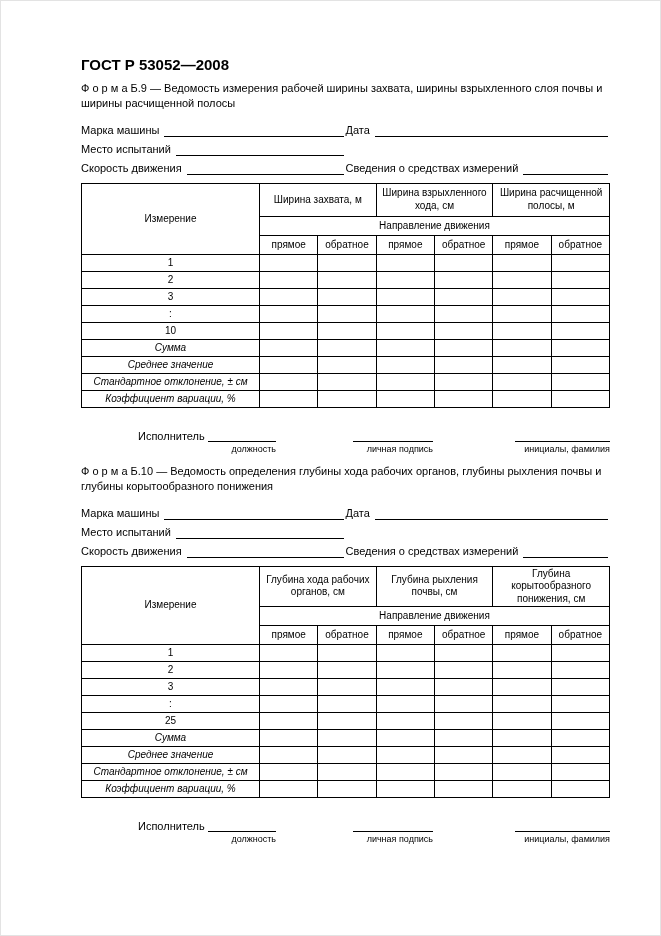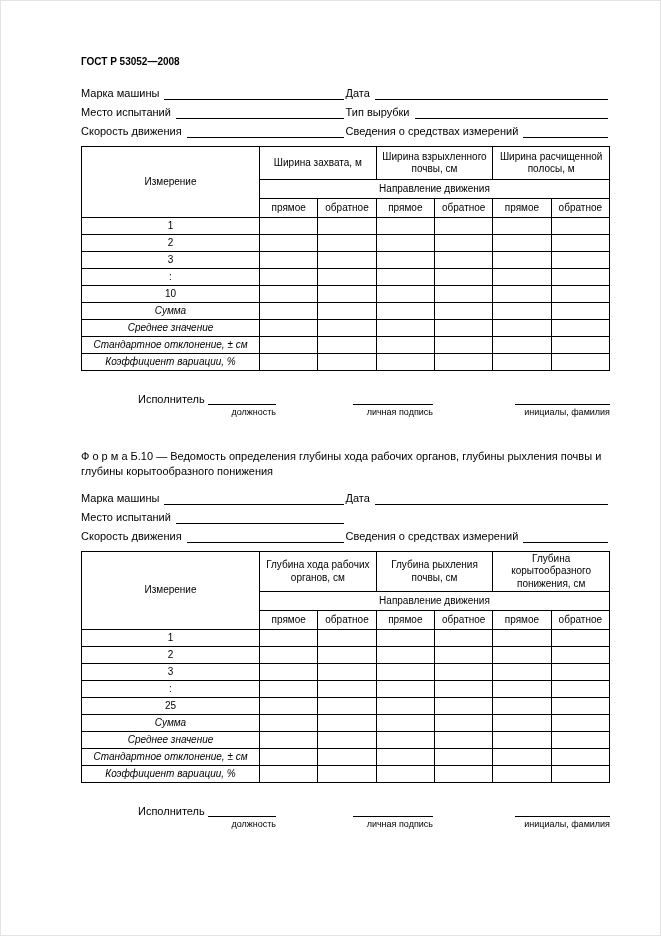--- a/index.html
+++ b/index.html
@@ -9,23 +9,23 @@
     font-family: "Liberation Sans", sans-serif;
     color: #000;
     overflow: hidden;
   }
   .page {
     box-sizing: border-box;
     width: 661px; height: 936px;
     border: 1px solid #e3e3e3;
     padding: 55px 50px 0 80px;
   }
-  .doc-header { font-size: 10px; font-weight: bold; margin-bottom: 20px; }
+  .doc-header { font-size: 15px; font-weight: bold; margin-bottom: 8px; }
   .form-title { font-size: 11px; line-height: 1.4; margin: 0 0 12px; }
-  .section-b10 .form-title { margin-top: 32px; }
+  .section-b10 .form-title { margin-top: 10px; }
 
   .field-row { display: flex; font-size: 11px; line-height: 13px; margin-bottom: 6px; }
   .half { display: flex; width: 50%; }
   .flabel { white-space: nowrap; padding-right: 3px; text-align: right; }
   .fill { flex: 1; border-bottom: 1px solid #000; min-width: 12px; margin: 0 2px; }
 
   table.meas {
     border-collapse: collapse; width: 100%;
     table-layout: fixed; margin-top: 8px;
   }
@@ -56,38 +56,35 @@
   .page-number { font-size: 11px; margin-top: 16px; }
 </style>
 </head>
 <body>
 
 <div class="page">
 
   <div class="doc-header">ГОСТ Р 53052—2008</div>
 
   <section>
+    <p class="form-title">Ф о р м а  Б.9 — Ведомость измерения рабочей ширины захвата, ширины взрыхленного слоя почвы и ширины расчищенной полосы</p>
 
     <div class="field-row">
       <span class="half">
         <span class="flabel">Марка машины</span>
         <span class="fill"></span>
       </span>
       <span class="half">
         <span class="flabel">Дата</span>
         <span class="fill"></span>
       </span>
     </div>
     <div class="field-row">
       <span class="half">
         <span class="flabel">Место испытаний</span>
-        <span class="fill"></span>
-      </span>
-      <span class="half">
-        <span class="flabel">Тип вырубки</span>
         <span class="fill"></span>
       </span>
     </div>
     <div class="field-row">
       <span class="half">
         <span class="flabel">Скорость движения</span>
         <span class="fill"></span>
       </span>
       <span class="half">
         <span class="flabel">Сведения о средствах измерений</span>
@@ -102,21 +99,21 @@
           <col>
           <col>
           <col>
           <col>
           <col>
       </colgroup>
       <thead>
         <tr>
           <td rowspan="3">Измерение</td>
           <td colspan="2" class="group-head">Ширина захвата, м</td>
-          <td colspan="2" class="group-head">Ширина взрыхленного почвы, см</td>
+          <td colspan="2" class="group-head">Ширина взрыхленного хода, см</td>
           <td colspan="2" class="group-head">Ширина расчищенной полосы, м</td>
         </tr>
         <tr>
           <td colspan="6" class="dir-head">Направление движения</td>
         </tr>
         <tr>
           <td class="dir-cell">прямое</td>
           <td class="dir-cell">обратное</td>
           <td class="dir-cell">прямое</td>
           <td class="dir-cell">обратное</td>

